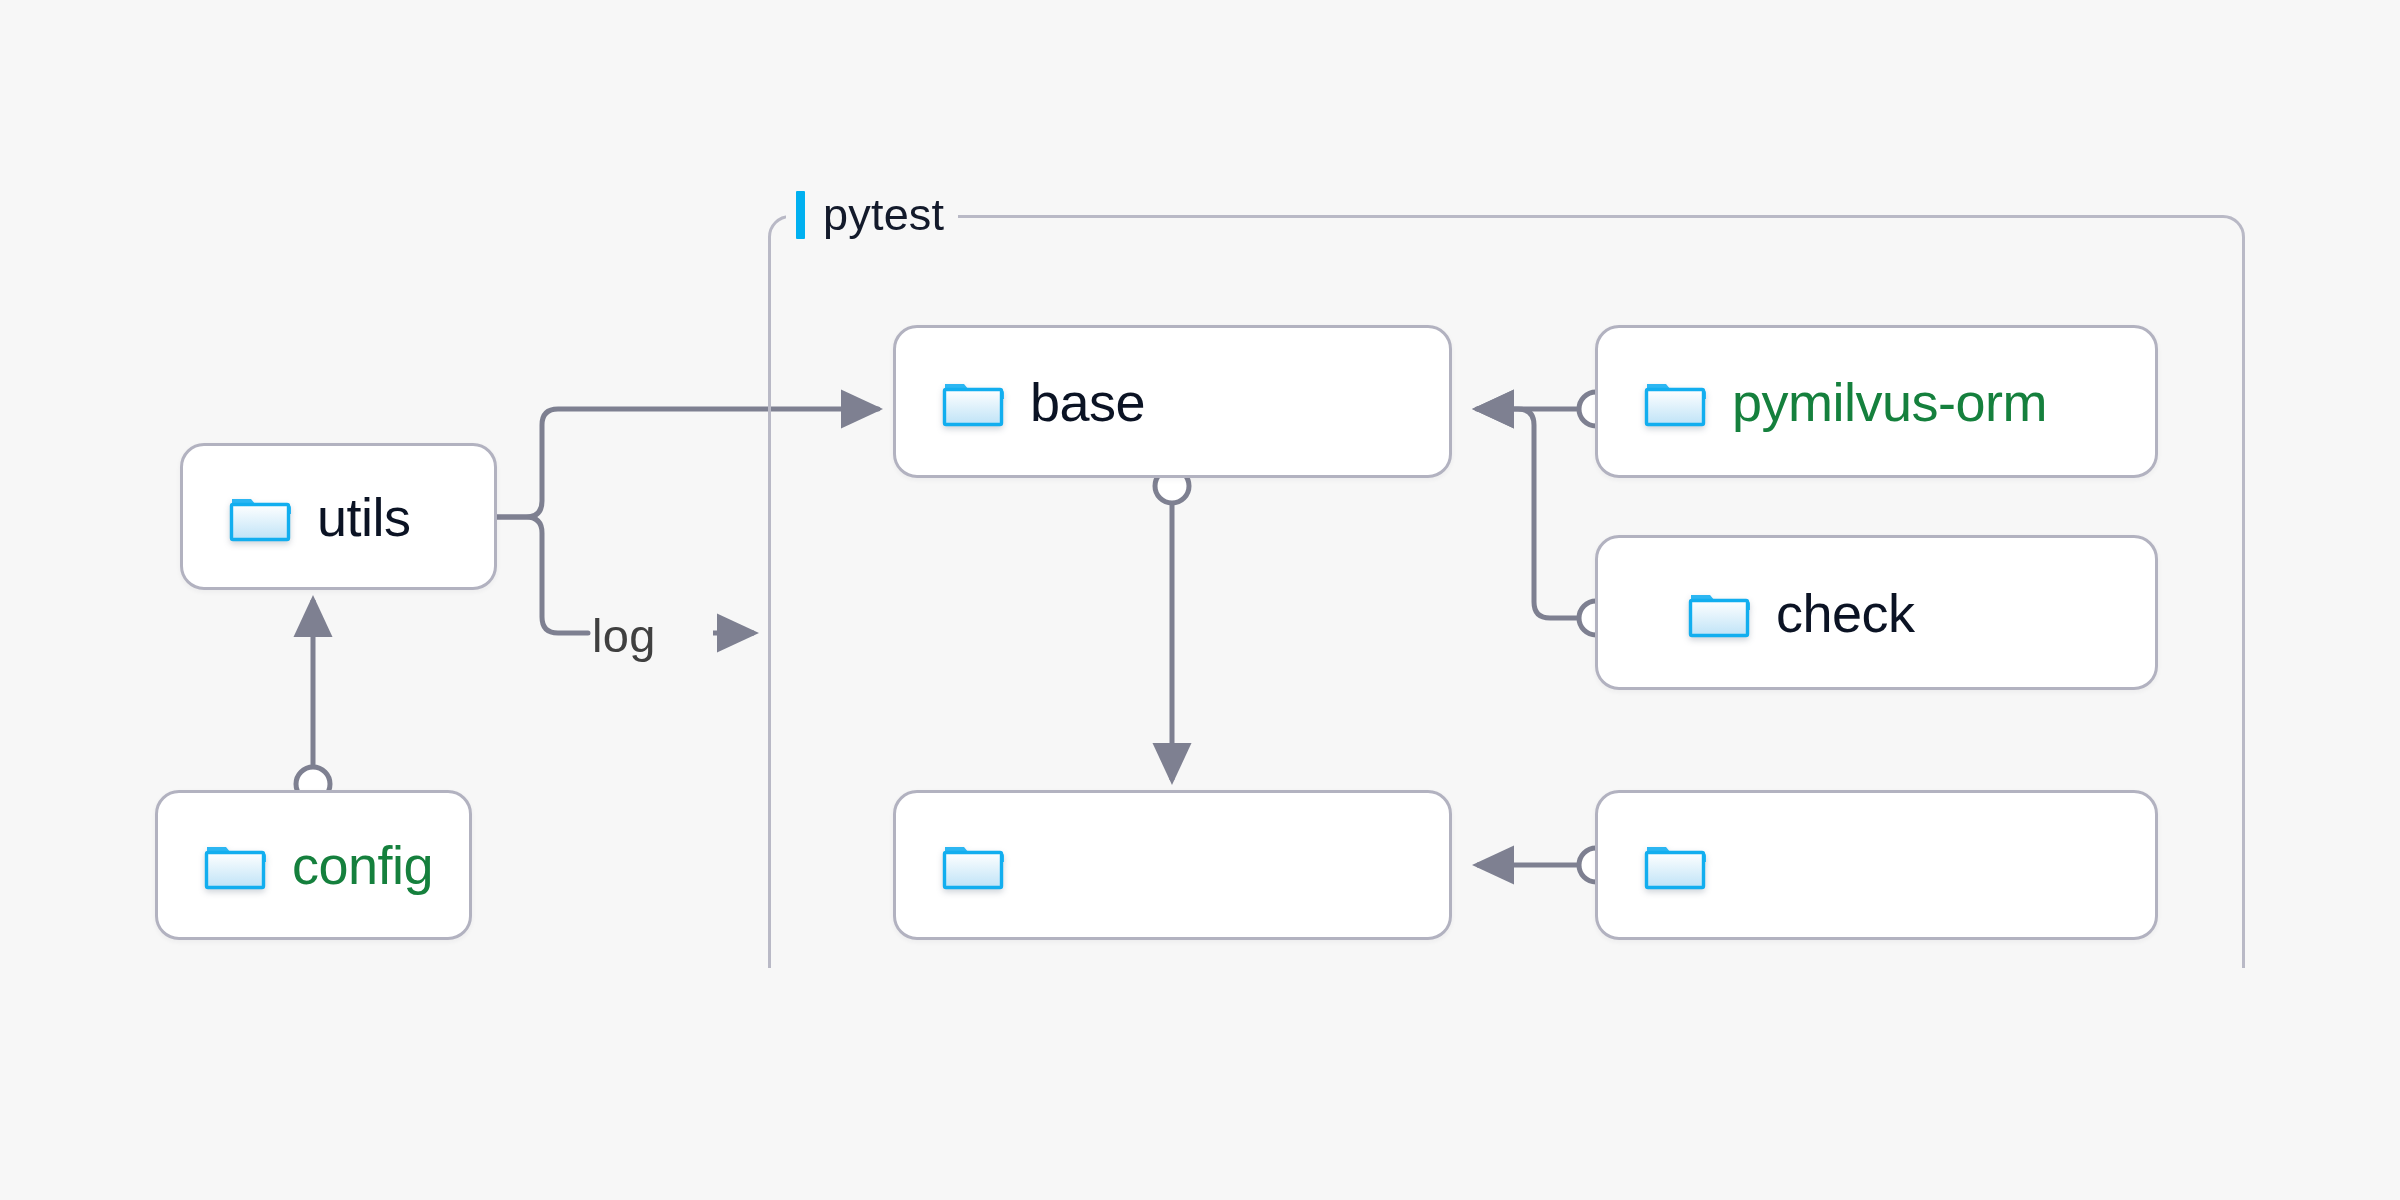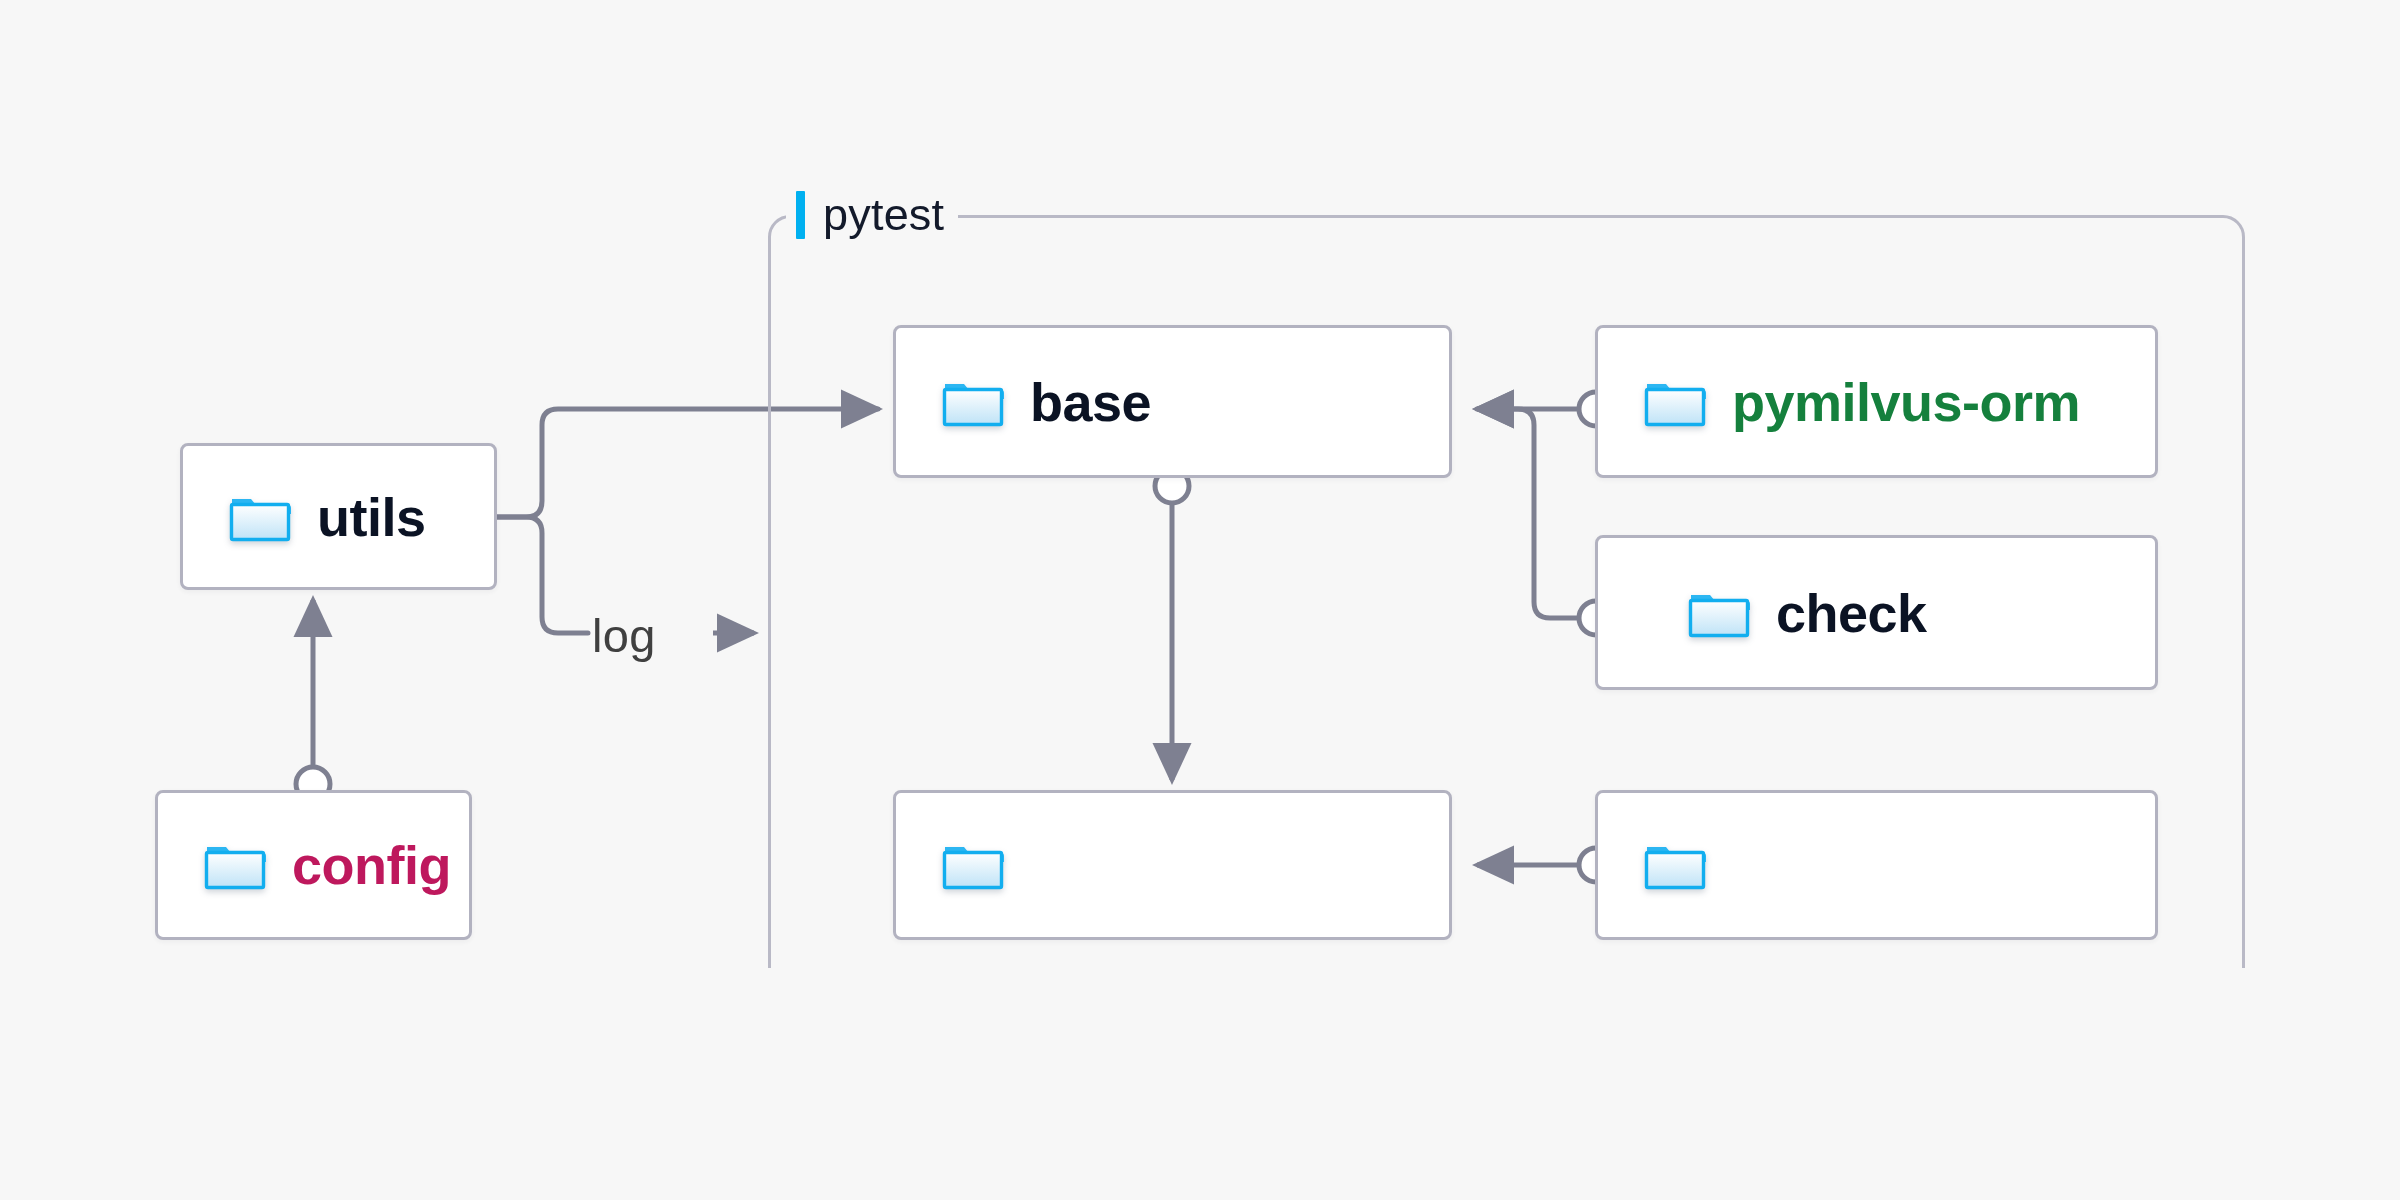--- a/index.html
+++ b/index.html
@@ -58,25 +58,24 @@
     letter-spacing: 0.2px;
     white-space: nowrap;
   }
 
   
   .node {
     position: absolute;
     box-sizing: border-box;
     background: #ffffff;
     border: 3px solid #b2b2c0;
-    border-radius: 8px;
+    border-radius: 24px;
     display: flex;
     align-items: center;
     box-shadow: 0 2px 5px rgba(30, 35, 60, 0.05);
-    font-weight: bold;
   }
   .node-inner {
     display: flex;
     align-items: center;
     gap: 26px;
     padding-left: 46px;
   }
   .node-label {
     font-size: 54px;
     color: #0b1324;
@@ -169,21 +168,21 @@
           </svg>
           <span class="node-label" style="color: rgb(11, 19, 36);">utils</span>
         </div>
       </div>
       <div class="node" style="left: 155px; top: 790px; width: 317px; height: 150px; border-color: rgb(178, 178, 192); background: rgb(255, 255, 255);">
         <div class="node-inner">
           <svg class="folder-icon" viewBox="0 0 62 52">
             <path d="M3 8 h19 l5 6 h32 a3 3 0 0 1 3 3 v6 H3 z" fill="#2cb6f2"></path>
             <rect x="2.5" y="13.5" width="57" height="35" rx="1.5" fill="url(#folder-body-grad)" stroke="#12aeef" stroke-width="3.4"></rect>
           </svg>
-          <span class="node-label" style="color: #be185d;">config</span>
+          <span class="node-label" style="color: #15803d;">config</span>
         </div>
       </div>
       <div class="node" style="left: 893px; top: 325px; width: 559px; height: 153px; border-color: rgb(178, 178, 192); background: rgb(255, 255, 255);">
         <div class="node-inner">
           <svg class="folder-icon" viewBox="0 0 62 52">
             <path d="M3 8 h19 l5 6 h32 a3 3 0 0 1 3 3 v6 H3 z" fill="#2cb6f2"></path>
             <rect x="2.5" y="13.5" width="57" height="35" rx="1.5" fill="url(#folder-body-grad)" stroke="#12aeef" stroke-width="3.4"></rect>
           </svg>
           <span class="node-label" style="color: rgb(11, 19, 36);">base</span>
         </div>

